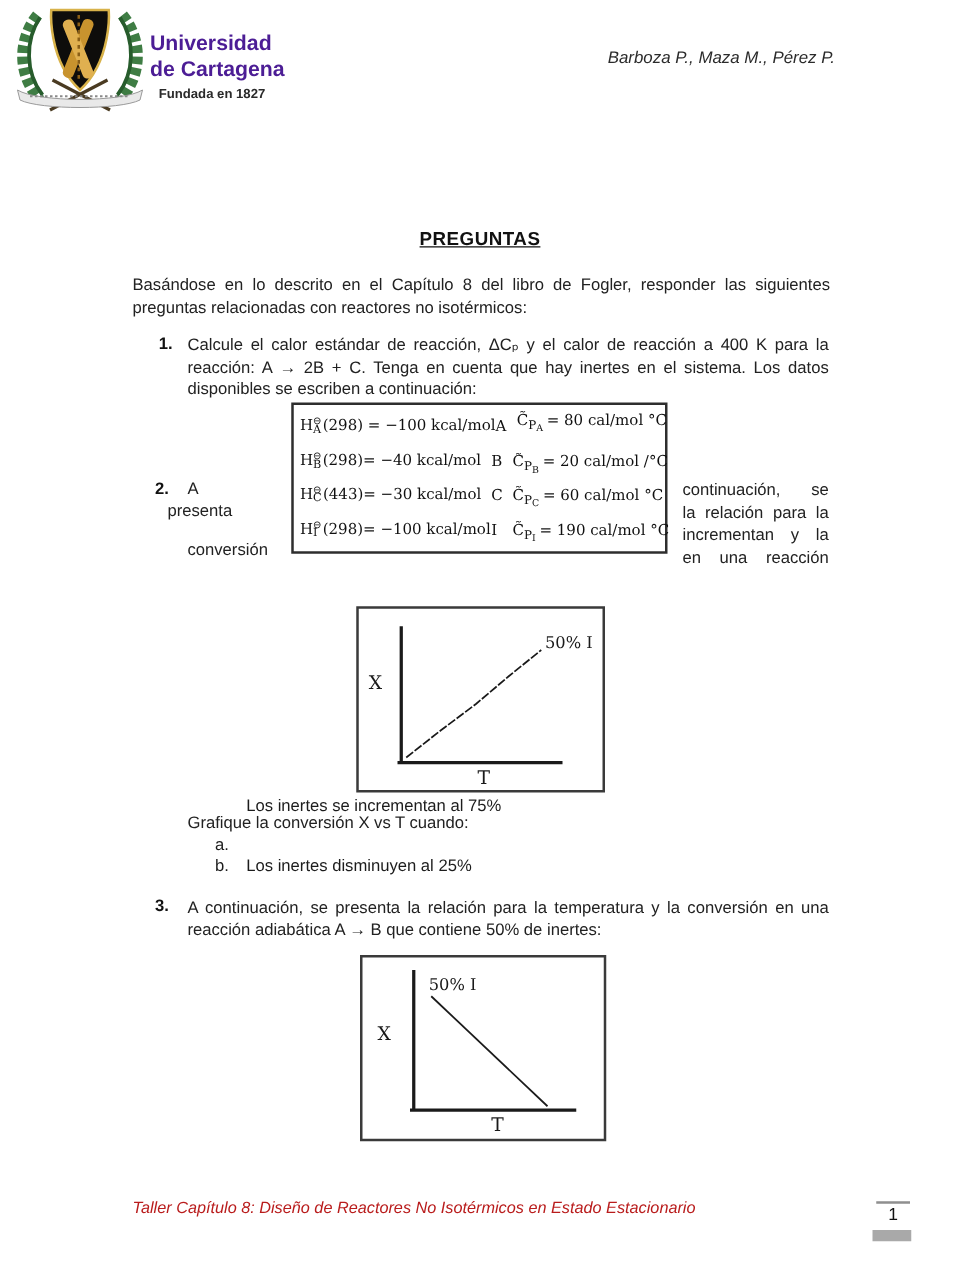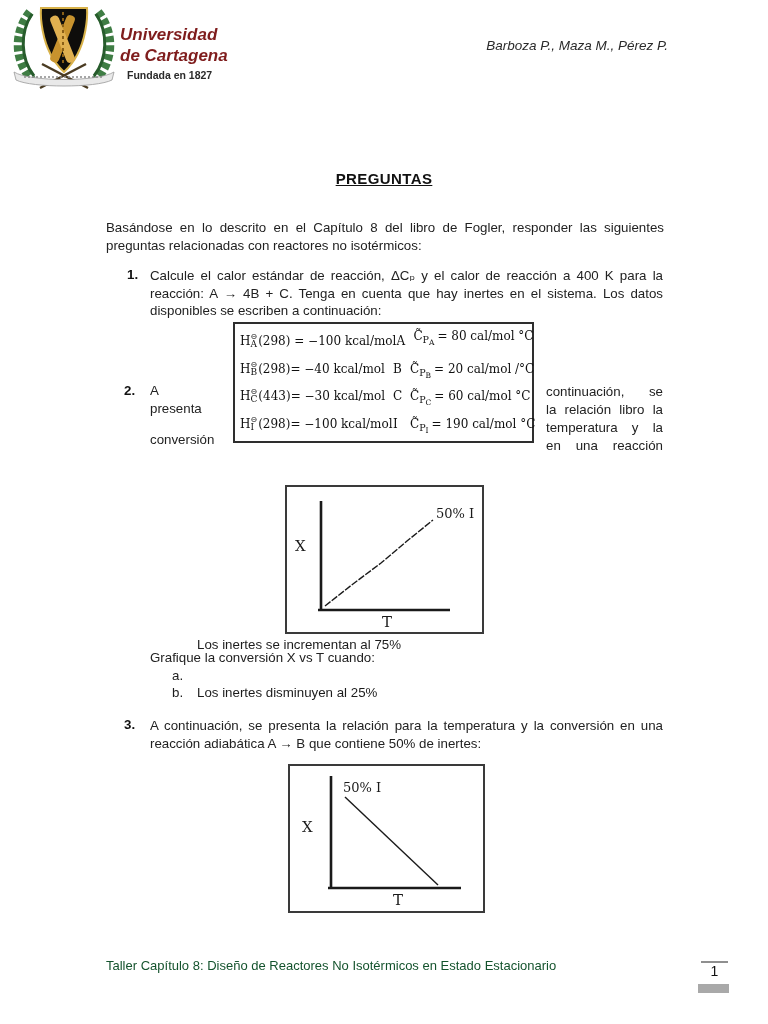--- a/index.html
+++ b/index.html
@@ -2,25 +2,25 @@
 <html><head>
 <meta charset="utf-8">
 <style>
   html,body{margin:0;padding:0;background:#ffffff;}
   .page{
     position:relative;width:768px;height:1024px;background:#ffffff;
     font-family:"Liberation Sans","DejaVu Sans",sans-serif;color:#1c1c1c;overflow:hidden;
   }
   .abs{position:absolute;}
   
-  .uni-name{left:120px;top:24px;font-weight:bold;font-size:17px;line-height:21px;color:#7f1d1d;font-style:italic;}
+  .uni-name{left:120px;top:24px;font-weight:bold;font-size:17px;line-height:21px;color:#4c1d95;}
   .founded{left:127px;top:69px;font-weight:bold;font-size:10.5px;color:#2a2a2a;}
   .authors{right:100px;top:38px;font-style:italic;font-size:13.5px;color:#2b2b2b;}
   
-  .doc-title{left:0;top:170px;width:100%;text-align:center;font-weight:bold;font-size:15px;
+  .doc-title{left:0;top:183px;width:100%;text-align:center;font-weight:bold;font-size:15px;
     text-decoration:underline;letter-spacing:.4px;color:#111;}
   
   .body-text{font-size:13.3px;line-height:17.6px;text-align:justify;color:#222;}
   .intro{left:106px;top:219px;width:558px;}
   .qnum{font-weight:bold;font-size:13.3px;color:#111;}
   .q1-num{left:127px;top:267px;}
   .q1-text{left:150px;top:267px;width:513px;}
   
   .data-box{
     left:233px;top:322px;width:301px;height:121px;border:2px solid #2e2e2e;box-sizing:border-box;
@@ -34,40 +34,40 @@
   .cp-raised{transform:translateY(-5px);}
   .stack{display:inline-flex;flex-direction:column;align-items:flex-start;margin:0 1px 0 0;vertical-align:middle;}
   .stack .sup{font-size:8px;line-height:7px;font-family:"DejaVu Sans",sans-serif;}
   .stack .sub{font-size:9px;line-height:9px;}
   .cpP{font-size:9.5px;position:relative;top:3px;}
   .cpX{font-size:7.5px;position:relative;top:5px;}
   .cpval{margin-left:3px;}
   
   .q2-num{left:124px;top:383px;}
   .frag{font-size:13.3px;color:#222;}
-  .q2l0{left:150px;top:383px;} .q2l1{left:150px;top:401px;} .q2l2{left:150px;top:432px;}
+  .q2l0{left:150px;top:383px;} .q2l1{left:134px;top:401px;} .q2l2{left:150px;top:432px;}
   .q2r{left:546px;width:117px;text-align:justify;text-align-last:justify;}
   .q2r0{top:384px;} .q2r1{top:402px;} .q2r2{top:420px;} .q2r3{top:438px;}
   .q2-wrap{left:150px;top:451px;width:420px;}
   
   .graph{box-sizing:border-box;border:2px solid #3a3a3a;background:#fff;}
   .g1{left:285px;top:485px;width:199px;height:149px;}
   .g2{left:288px;top:764px;width:197px;height:149px;}
   .graph svg{display:block;}
   .gtext{font-family:"DejaVu Serif","Liberation Serif",serif;fill:#1a1a1a;}
   
   .caption{left:150px;top:650px;font-size:13.3px;color:#222;}
   .li-marker-a{left:172px;top:668px;font-size:13.3px;}
   .li-text-a{left:197px;top:637px;font-size:13.3px;}
   .li-marker-b{left:172px;top:685px;font-size:13.3px;}
   .li-text-b{left:197px;top:685px;font-size:13.3px;}
   .q3-num{left:124px;top:717px;}
   .q3-text{left:150px;top:717px;width:513px;}
   
-  .footer-text{left:106px;top:958px;font-size:13px;color:#14532d;}
+  .footer-text{left:106px;top:958px;font-style:italic;font-size:13px;color:#b91c1c;}
   .page-line{left:701px;top:961px;width:27px;height:2px;background:#8f8f8f;}
   .page-num{left:699px;top:963px;width:31px;text-align:center;font-size:14px;color:#111;}
   .page-bar{left:698px;top:984px;width:31px;height:9px;background:#a9a9a9;}
 </style>
 </head>
 <body>
 
 <div class="page">
 
   <svg class="abs" style="left:8px;top:4px" width="112" height="90" viewBox="0 0 112 90">
@@ -88,21 +88,21 @@
     <div>Universidad</div>
     <div>de Cartagena</div>
   </div>
   <div class="abs founded">Fundada en 1827</div>
   <div class="abs authors">Barboza P., Maza M., Pérez P.</div>
 
   <div class="abs doc-title">PREGUNTAS</div>
   <div class="abs body-text intro">Basándose en lo descrito en el Capítulo 8 del libro de Fogler, responder las siguientes preguntas relacionadas con reactores no isotérmicos:</div>
 
   <div class="abs qnum q1-num">1.</div>
-  <div class="abs body-text q1-text">Calcule el calor estándar de reacción, ΔCₚ y el calor de reacción a 400 K para la reacción: A → 4B + C. Tenga en cuenta que hay inertes en el sistema. Los datos disponibles se escriben a continuación:</div>
+  <div class="abs body-text q1-text">Calcule el calor estándar de reacción, ΔCₚ y el calor de reacción a 400 K para la reacción: A → 2B + C. Tenga en cuenta que hay inertes en el sistema. Los datos disponibles se escriben a continuación:</div>
 
   <div class="abs data-box">
     <div class="eqrow">
       <span class="hgroup"><span>H</span><span class="stack">
             <span class="sup">⊖</span>
             <span class="sub">A</span>
           </span><span>(298) = −100  kcal/mol</span></span>
       <span class="species">A</span>
       <span class="cpgroup cp-raised"><span>C̃</span><span class="cpP">P</span><span class="cpX">A</span><span class="cpval">= 80  cal/mol  °C</span></span>
     </div>
@@ -130,22 +130,22 @@
       <span class="species">I</span>
       <span class="cpgroup"><span>C̃</span><span class="cpP">P</span><span class="cpX">I</span><span class="cpval">= 190  cal/mol  °C</span></span>
     </div>
   </div>
 
   <div class="abs qnum q2-num">2.</div>
   <div class="abs frag q2l0">A</div>
   <div class="abs frag q2l1">presenta</div>
   <div class="abs frag q2l2">conversión</div>
   <div class="abs frag q2r q2r0">continuación, se</div>
-  <div class="abs frag q2r q2r1">la relación libro la</div>
-  <div class="abs frag q2r q2r2">temperatura y la</div>
+  <div class="abs frag q2r q2r1">la relación para la</div>
+  <div class="abs frag q2r q2r2">incrementan y la</div>
   <div class="abs frag q2r q2r3">en una reacción</div>
 
   <div class="abs graph g1">
     <svg width="195" height="145" viewBox="0 0 195 145">
       <line x1="34" y1="14" x2="34" y2="123" stroke="#1a1a1a" stroke-width="2.6"></line>
       <line x1="31" y1="123" x2="163" y2="123" stroke="#1a1a1a" stroke-width="2.6"></line>
       <path d="M38,119 L66,97 L94,76 L120,54 L146,33" fill="none" stroke="#1a1a1a" stroke-width="1.4" stroke-dasharray="7 1.5"></path>
       <text class="gtext" x="149" y="31" font-size="13">50% I</text>
       <text class="gtext" x="8" y="64" font-size="15">X</text>
       <text class="gtext" x="95" y="140" font-size="15">T</text>

